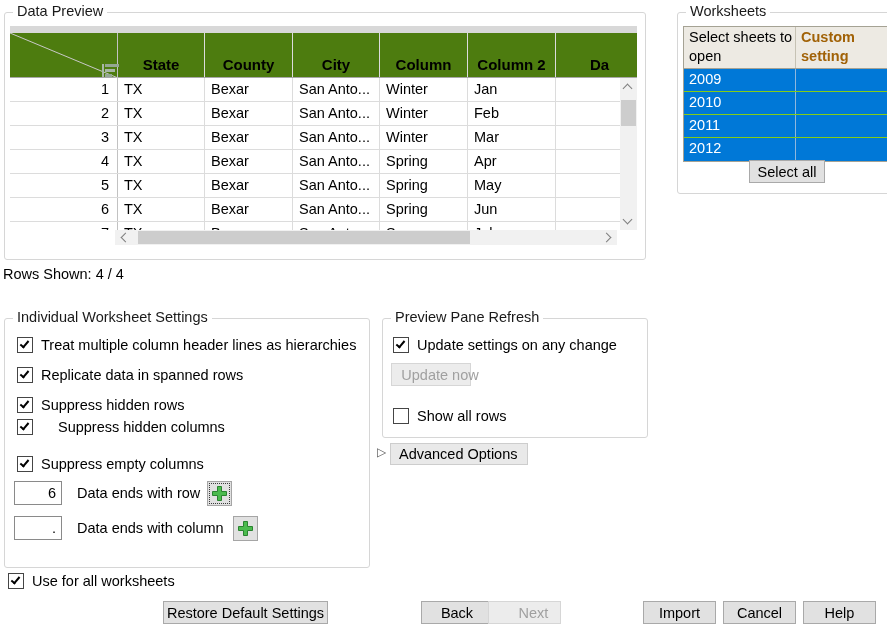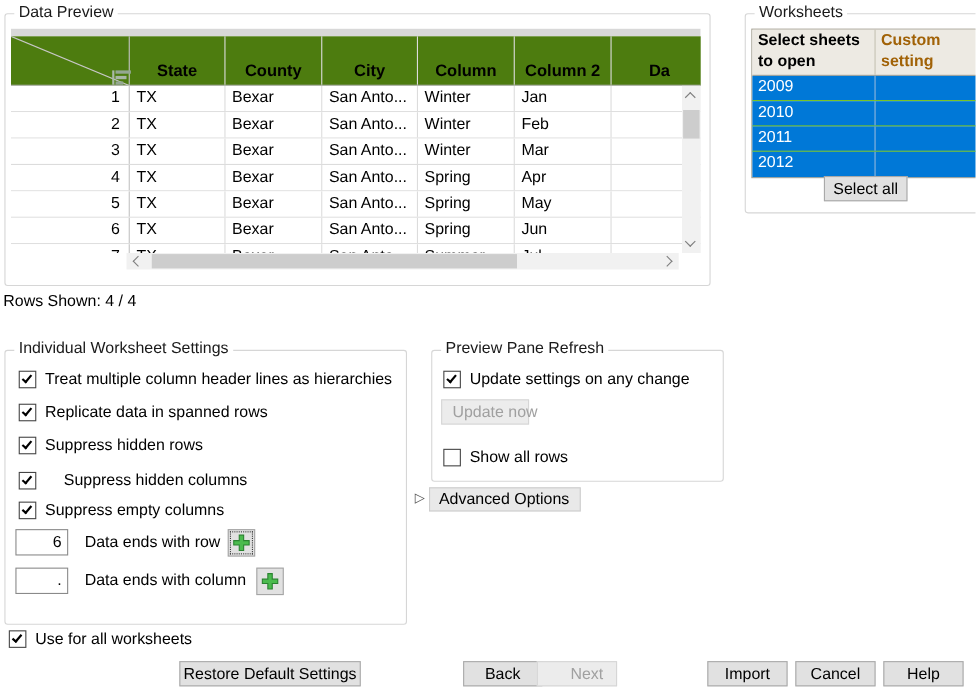--- a/index.html
+++ b/index.html
@@ -35,21 +35,21 @@
   .thumb-v { position:absolute; left:1px; top:22px; width:15px; height:26px; background:#cdcdcd; }
   .thumb-h { position:absolute; left:23px; top:1px; width:332px; height:13px; background:#cdcdcd; }
   .chev { position:absolute; width:7px; height:7px; border-right:1.6px solid #7e7e7e; border-bottom:1.6px solid #7e7e7e; }
   .chev-up   { left:4px; top:7px;  transform:rotate(-135deg); }
   .chev-down { left:4px; bottom:7px; transform:rotate(45deg); }
   .chev-left { left:7px; top:4px; transform:rotate(135deg); }
   .chev-right{ right:7px; top:4px; transform:rotate(-45deg); }
   
   .ws-table { position:absolute; left:5px; top:13px; width:216px; border:1px solid #a5a294; background:#fff; }
   .ws-head { display:flex; background:#edeae3; border-bottom:1px solid #a5a294; }
-  .ws-h1 { width:111px; flex:none; padding:1px 0 2px 5px; font-weight:bold; font-size:14.5px; line-height:19px; color:#000; }
+  .ws-h1 { width:111px; flex:none; padding:1px 0 2px 5px; font-weight:normal; font-size:14.5px; line-height:19px; color:#000; }
   .ws-h2 { flex:1; padding:1px 0 2px 5px; font-weight:bold; font-size:14.5px; line-height:19px; border-left:1px solid #c6c2b4; color:#a16207; }
   .ws-row { display:flex; height:23px; border-bottom:1px solid #84cc16; }
   .ws-row:last-child { border-bottom:none; }
   .ws-row.selected { background:#0078d7; color:#fff; }
   .ws-name { width:111px; flex:none; padding:2px 0 0 5px; font-size:14.5px; }
   .ws-custom { flex:1; border-left:1px solid #8fb7dd; }
   
   .btn { position:absolute; height:23px; background:#e1e1e1; border:1px solid #a9a9a9; display:flex; align-items:center; justify-content:center; font-size:14.5px; color:#000; cursor:default; white-space:nowrap; }
   .btn.disabled { background:#ececec; border-color:#d6d6d6; color:#a0a0a0;padding-left:18px; }
   
@@ -224,21 +224,21 @@
           <span class="tick"></span>
         </span>
       <span class="cblabel">Treat multiple column header lines as hierarchies</span>
     </div>
     <div class="cbrow" style="left:12px; top:76px;">
       <span class="cb checked">
           <span class="tick"></span>
         </span>
       <span class="cblabel">Suppress hidden rows</span>
     </div>
-    <div class="cbrow" style="left:12px; top:108px;gap:25px;">
+    <div class="cbrow" style="left:12px; top:98px;gap:25px;">
       <span class="cb checked">
           <span class="tick"></span>
         </span>
       <span class="cblabel">Suppress hidden columns</span>
     </div>
     <div class="cbrow" style="left:12px; top:135px;">
       <span class="cb checked">
           <span class="tick"></span>
         </span>
       <span class="cblabel">Suppress empty columns</span>
@@ -255,21 +255,21 @@
 
     <input class="numfield" style="left: 9px; top: 197px;" value=".">
     <span class="fieldlabel" style="left:72px; top:201px;text-align:right;">Data ends with column</span>
     <div class="plusbtn" style="left:228px; top:197px;">
       <svg width="17" height="17">
         <path d="M6.5 1.5 h4 v5 h5 v4 h-5 v5 h-4 v-5 h-5 v-4 h5 z" fill="#4bbb4e" stroke="#2a8330" stroke-width="1"></path>
       </svg>
     </div>
   </div>
 
-  <div class="groupbox" style="left:392px; top:318px; width:266px; height:120px;">
+  <div class="groupbox" style="left:382px; top:318px; width:266px; height:120px;">
     <span class="gb-title">Preview Pane Refresh</span>
     <div class="cbrow" style="left:10px; top:16px;">
       <span class="cb checked">
           <span class="tick"></span>
         </span>
       <span class="cblabel">Update settings on any change</span>
     </div>
     <div class="btn disabled" style="left:8px; top:44px; width:80px;">Update now</div>
     <div class="cbrow" style="left:10px; top:87px;">
       <span class="cb"></span>

